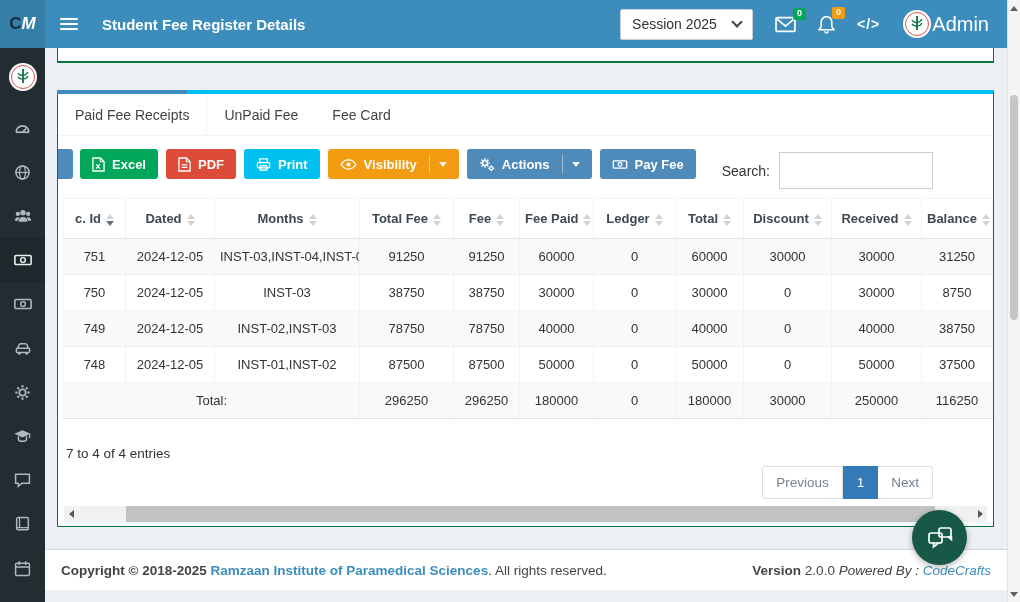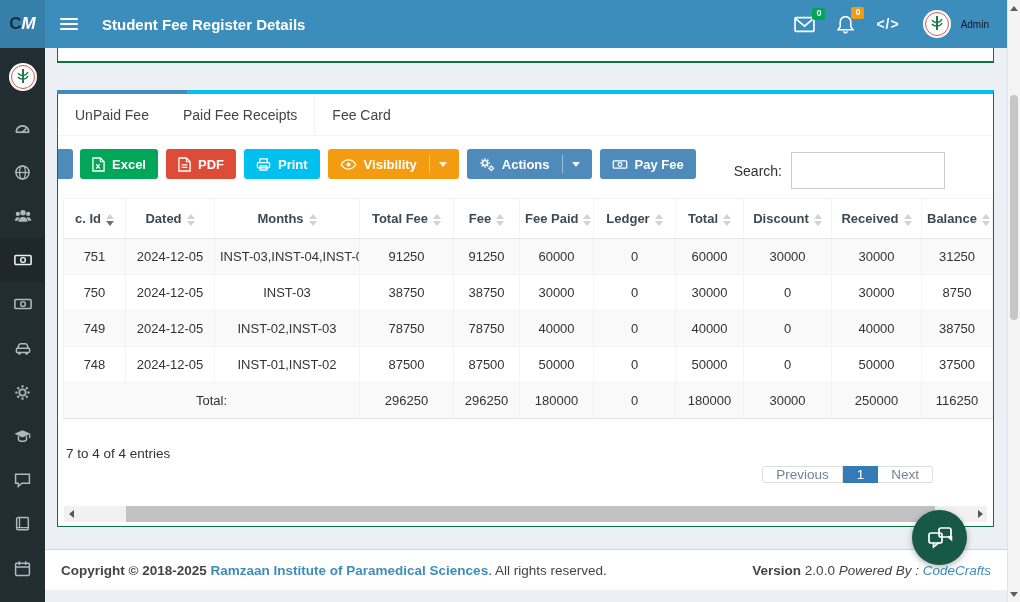--- a/index.html
+++ b/index.html
@@ -17,21 +17,21 @@
   .hamburger span { height:2px; background:#fff; border-radius:1px; }
   .htitle { color:#fff; font-size:15px; font-weight:700; margin-left:24px; }
   .hright { margin-left:auto; display:flex; align-items:center; gap:22px; padding-right:18px; }
   .select-wrap { position:relative; width:133px; height:31px; background:#fff; border:1px solid #c9ced4; border-radius:2px; display:flex; align-items:center; padding:0 11px; font-size:14px; color:#333; cursor:pointer; }
   .chev { width:8px; height:8px; border-right:2px solid #444; border-bottom:2px solid #444; transform:rotate(45deg); margin-left:auto; margin-top:-4px; }
   .hicon { position:relative; display:flex; cursor:pointer; }
   .badge { position:absolute; top:-8px; right:-10px; font-size:9px; font-weight:700; color:#fff; padding:1px 4px 2px; border-radius:2px; line-height:1; }
   .badge.green { background:#00a65a; }
   .badge.orange { background:#f39c12; }
   .code-glyph { color:#fff; font-size:14px; font-weight:700; letter-spacing:1px; cursor:pointer; }
-  .admin { display:flex; align-items:center; gap:9px; color:#0f172a; font-size:10px; cursor:pointer; }
+  .admin { display:flex; align-items:center; color:#ffffff; font-size:20px; cursor:pointer; }
   
   .sidebar { position:absolute; left:0; top:48px; width:45px; height:554px; background:#222d32; z-index:15; }
   .side-item { height:44px; display:flex; align-items:center; justify-content:center; cursor:pointer; }
   .side-item.logo-item { height:58px; }
   .side-item.active { background:#1e282c; }
   
   .strip { position:absolute; left:57px; top:48px; width:937px; height:15px; background:#fff; border:1px solid #0a7340; border-top:none; border-bottom-width:2px; z-index:5; }
   .panel { position:absolute; left:57px; top:90px; width:937px; height:437px; background:#fff; border:1px solid #0a7340; border-top:4px solid #00c0ef; z-index:5; }
   .active-topline { position:absolute; left:-1px; top:-4px; width:130px; height:4px; background:#3c8dbc; }
   .tabs { display:flex; height:42px; border-bottom:1px solid #f4f4f4; }
@@ -41,36 +41,36 @@
   .toolbar { position:relative; margin-top:13px; height:36px; padding-left:22px; display:flex; align-items:flex-start; gap:8px; }
   .copy-sliver { position:absolute; left:0; top:0; width:15px; height:30px; background:#4e8aba; border-radius:0 3px 3px 0; cursor:pointer; }
   .btn { height:30px; display:inline-flex; align-items:center; gap:7px; padding:0 12px; border-radius:3px; color:#fff; font-size:13px; font-weight:700; border:none; cursor:pointer; font-family:inherit; }
   .btn.green { background:#00a65a; }
   .btn.red { background:#dd4b39; }
   .btn.cyan { background:#00c0ef; }
   .btn.orange { background:#f39c12; }
   .btn.blue { background:#4e8aba; }
   .btn .split { margin-left:5px; padding-left:9px; height:18px; display:flex; align-items:center; border-left:1px solid rgba(255,255,255,0.45); }
   .caret-dn { width:0; height:0; border-left:4px solid transparent; border-right:4px solid transparent; border-top:5px solid rgba(255,255,255,0.9); }
-  .search { position:absolute; top:58px; right:48px; display:flex; align-items:center; gap:9px; font-size:14px; color:#333; }
+  .search { position:absolute; top:58px; right:60px; display:flex; align-items:center; gap:9px; font-size:14px; color:#333; }
   .search input { width:154px; height:37px; border:1px solid #ccc; padding:0 8px; font-size:14px; font-family:inherit; background:#fff; }
   
   table.grid { margin:13px 5px 0; width:927px; border-collapse:collapse; table-layout:fixed; }
   .grid th { padding:12px 5px; font-size:13px; font-weight:700; color:#3d4a54; border:1px solid #f4f4f4; border-bottom:1px solid #e6e6e6; text-align:center; cursor:pointer; white-space:nowrap; overflow:hidden; }
   .grid td { padding:10px 5px; font-size:13px; color:#333; border:1px solid #f4f4f4; text-align:center; white-space:nowrap; overflow:hidden; }
   .grid tbody tr:nth-child(odd) { background:#f9f9f9; }
   .grid tr.total-row { background:#fff; }
   .grid tr.total-row td { border-top:1px solid #eee; border-bottom:1px solid #e4e4e4; }
   .sort { display:inline-flex; flex-direction:column; gap:2px; margin-left:5px; vertical-align:middle; }
   .sort .up { width:0; height:0; border-left:4px solid transparent; border-right:4px solid transparent; border-bottom:5px solid #d2d2d2; }
   .sort .dn { width:0; height:0; border-left:4px solid transparent; border-right:4px solid transparent; border-top:5px solid #d2d2d2; }
   th.sorted .dn { border-top-color:#66727c; }
   .info { position:absolute; left:8px; top:352px; font-size:13.5px; color:#333; }
   .pager { position:absolute; right:60px; top:372px; display:flex; }
-  .page-btn { height:17px; padding:0 13px; display:flex; align-items:center; border:1px solid #ddd; background:#fff; color:#76838f; font-size:13.5px; cursor:pointer; }
+  .page-btn { height:33px; padding:0 13px; display:flex; align-items:center; border:1px solid #ddd; background:#fff; color:#76838f; font-size:13.5px; cursor:pointer; }
   .page-btn.prev { border-radius:3px 0 0 3px; }
   .page-btn.next { border-radius:0 3px 3px 0; border-left:none; }
   .page-btn.current { background:#337ab7; border-color:#337ab7; color:#fff; }
   
   .hscroll { position:absolute; left:6px; right:6px; top:412px; height:16px; background:#f1f1f1; }
   .hscroll .thumb { position:absolute; left:62px; right:52px; top:0; height:16px; background:#c2c2c2; cursor:pointer; }
   .hs-arr { position:absolute; top:0; width:14px; height:16px; display:flex; align-items:center; justify-content:center; cursor:pointer; }
   .hs-arr.l { left:0; } .hs-arr.r { right:0; }
   .tri-l { width:0; height:0; border-top:4px solid transparent; border-bottom:4px solid transparent; border-right:5px solid #555; }
   .tri-r { width:0; height:0; border-top:4px solid transparent; border-bottom:4px solid transparent; border-left:5px solid #555; }
@@ -99,20 +99,24 @@
     <span class="c">C</span>
       <span class="m">M</span>
   </div>
   <div class="hamburger">
       <span></span>
       <span></span>
       <span></span>
     </div>
   <div class="htitle">Student Fee Register Details</div>
   <div class="hright">
+    <div class="select-wrap">
+      <span>Session 2025</span>
+      <span class="chev"></span>
+    </div>
     <div class="hicon">
       <svg width="21" height="17" viewBox="0 0 20 16">
           <rect x="1" y="1.5" width="18" height="13" rx="1" fill="none" stroke="#fff" stroke-width="1.6"></rect>
           <path d="M1.5 2.5l8.5 7 8.5-7" fill="none" stroke="#fff" stroke-width="1.6"></path>
         </svg>
       <span class="badge green">0</span>
     </div>
     <div class="hicon">
       <svg width="17" height="19" viewBox="0 0 16 18">
           <path d="M8 1.5a5 5 0 0 0-5 5v4.5l-2 3h14l-2-3V6.5a5 5 0 0 0-5-5z" fill="none" stroke="#fff" stroke-width="1.5"></path>
@@ -218,22 +222,22 @@
         <path d="M1.5 6.5h13M5 1.2v3.4M11 1.2v3.4" stroke="#aeb9bd" stroke-width="1.4"></path>
       </svg>
   </div>
 </div>
 
 <div class="strip"></div>
 
 <div class="panel">
   <div class="active-topline"></div>
   <div class="tabs">
+      <div class="tab active">Paid Fee Receipts</div>
       <div class="tab">UnPaid Fee</div>
-      <div class="tab active">Paid Fee Receipts</div>
       <div class="tab">Fee Card</div>
     </div>
 
   <div class="toolbar">
     <div class="copy-sliver"></div>
     <button class="btn green">
       <svg width="13" height="15" viewBox="0 0 14 16">
           <path d="M1 1h8l4 4v10H1z" fill="none" stroke="#fff" stroke-width="1.4"></path>
           <path d="M9 1v4h4" fill="none" stroke="#fff" stroke-width="1.2"></path>
           <path d="M4.5 7.5l4 5M8.5 7.5l-4 5" stroke="#fff" stroke-width="1.4"></path>

